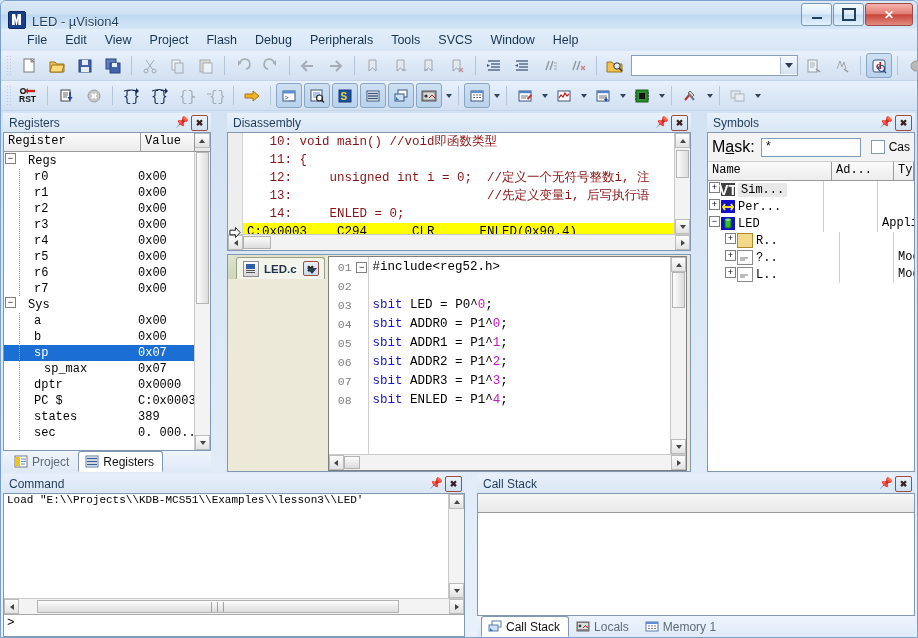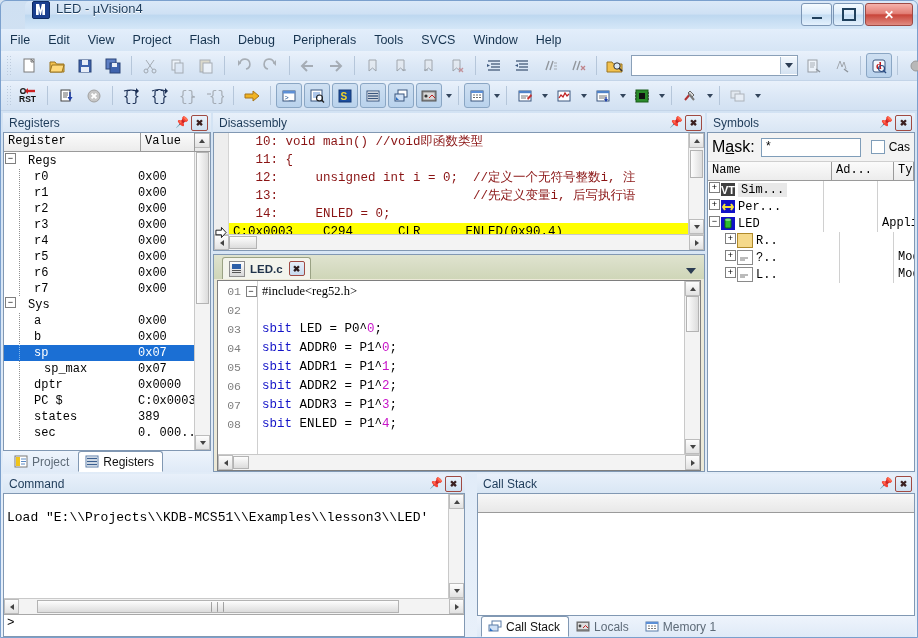--- a/index.html
+++ b/index.html
@@ -13,24 +13,23 @@
     position:absolute;left:0;top:0;width:918px;height:638px;
     box-sizing:border-box;
     border:1px solid #7ba0cd;
     border-radius:6px 6px 0 0;
     background:linear-gradient(to bottom,#cfe0f2 0%,#d8e6f5 40%,#e8f0fa 100%);
     display:flex;flex-direction:column;
   }
   
   .titlebar{
     height:28px;flex:0 0 28px;position:relative;
-    display:flex;align-items:flex-start;
+    display:flex;align-items:flex-end;
     background:linear-gradient(to bottom,#dbe9f8 0%,#cfe1f4 45%,#bed8f0 52%,#d5e7f8 100%);
     border-radius:5px 5px 0 0;
-    margin-left:24px;
   }
   .app-icon{
     width:16px;height:16px;margin-left:7px;margin-right:6px;
     background:#1a3f8f;border:1px solid #0d2a63;border-radius:2px;
     position:relative;flex:0 0 16px;
   }
   .app-icon:after{
     content:"";position:absolute;left:3px;top:2px;width:9px;height:11px;
     background:#ffffff;
     clip-path:polygon(0 0,35% 0,50% 55%,65% 0,100% 0,100% 100%,70% 100%,70% 45%,55% 100%,45% 100%,30% 45%,30% 100%,0 100%);
@@ -48,21 +47,21 @@
     width:46px;
     border:1px solid #9c4a45;
     background:linear-gradient(to bottom,#f5b2ab 0%,#e27f76 45%,#c9453a 52%,#e08c82 100%);
     color:#fff;font-weight:bold;font-size:12px;
   }
   .glyph-min{display:block;width:10px;height:0;border-bottom:2px solid #20405c;margin-top:6px;}
   .glyph-max{display:block;width:10px;height:9px;border:2px solid #20405c;}
   
   .menubar{
     height:22px;flex:0 0 22px;display:flex;align-items:center;
-    padding-left:0;
+    padding-left:17px;
     background:linear-gradient(to bottom,#e3eefb,#d6e5f5);
   }
   .menu-item{
     padding:2px 9px;font-size:12.5px;color:#16334f;cursor:default;white-space:nowrap;
   }
   
   .tbrow{
     height:29px;flex:0 0 29px;display:flex;align-items:center;
     background:linear-gradient(to bottom,#e9f1fb 0%,#dce8f6 50%,#d2e1f2 100%);
     border-bottom:1px solid #c3d4e8;
@@ -171,32 +170,32 @@
   .dtab{
     height:19px;display:flex;align-items:center;padding:0 8px 0 6px;
     font-size:12px;color:#5e6b78;border:1px solid transparent;
     border-radius:3px 3px 0 0;white-space:nowrap;
   }
   .dtab.active{
     color:#111;background:#fff;border:1px solid #8198b3;border-bottom-color:#fff;
   }
   .tabicon{width:14px;height:13px;margin-right:4px;flex:0 0 14px;}
   
-  .mid-col{flex:1 1 auto;display:flex;flex-direction:column;min-width:0;margin:0 2px;}
+  .mid-col{flex:1 1 auto;display:flex;flex-direction:column;min-width:0;margin:0 16px;}
   .dis-panel{flex:0 0 138px;}
   .dis-body{flex:1 1 auto;display:flex;min-height:0;}
   .dis-gutter{flex:0 0 14px;background:#eeeeee;border-right:1px solid #d4d4d4;position:relative;}
   .dis-code{flex:1 1 auto;overflow:hidden;position:relative;background:#fff;
     font-family:"Liberation Mono",monospace;font-size:12.5px;color:#8a1414;}
   .dline{height:18px;line-height:18px;white-space:pre;padding-left:4px;}
   .dline.hl{background:#ffff00;color:#000;}
   .pc-arrow{position:absolute;left:1px;width:12px;height:18px;display:flex;align-items:center;}
   .pc-arrow svg{display:block;}
   
-  .ed-panel{flex:1 1 auto;display:flex;flex-direction:column;min-height:0;margin-top:3px;
+  .ed-panel{flex:1 1 auto;display:flex;min-height:0;margin-top:3px;
     border:1px solid #8198b3;background:#ece9d8;}
   .ed-tabs{height:24px;flex:0 0 24px;display:flex;align-items:flex-end;
     background:linear-gradient(to bottom,#dfe3cf,#cfd6b8);padding-left:8px;position:relative;}
   .ed-tab{
     height:21px;display:flex;align-items:center;padding:0 5px 0 6px;
     background:#f3f4ec;border:1px solid #9aa284;border-bottom:none;border-radius:3px 3px 0 0;
     font-size:11.5px;font-weight:bold;color:#20334a;
   }
   .ed-tab .ficon{
     width:14px;height:14px;margin-right:5px;flex:0 0 14px;
@@ -219,51 +218,51 @@
   .ed-lnum{flex:0 0 26px;background:#fff;text-align:right;
     font-family:"Liberation Mono",monospace;font-size:11.5px;color:#808080;padding-top:1px;}
   .ed-fold{flex:0 0 13px;background:#fff;border-right:1px solid #cfcfcf;position:relative;padding-top:1px;}
   .ed-text{flex:1 1 auto;background:#fff;font-family:"Liberation Mono",monospace;font-size:12.5px;
     padding-left:4px;padding-top:1px;overflow:hidden;}
   .eline{height:19px;line-height:19px;white-space:pre;}
   .lnline{height:19px;line-height:19px;padding-right:3px;}
   .kw{color:#1414c8;}
   .id{color:#000;}
   .num{color:#c814c8;}
-  .pp{color:#000;font-family:Liberation Serif, serif;}
+  .pp{color:#000;}
   .op{color:#000;}
   
   .sym-panel{flex:0 0 208px;}
   .sym-mask{height:28px;flex:0 0 28px;display:flex;align-items:center;padding:0 4px;
     background:#f3f3f3;border-bottom:1px solid #cfcfcf;}
   .mask-lbl{font-size:16px;color:#000;margin-right:6px;}
   .mask-lbl u{text-decoration:underline;}
   .mask-inp{flex:0 0 92px;height:17px;border:1px solid #7f9db9;background:#fff;
     font-family:"Liberation Mono",monospace;font-size:12px;padding:0 3px;line-height:17px;color:#000;}
   .cs-wrap{display:flex;align-items:center;margin-left:10px;white-space:nowrap;overflow:hidden;}
   .cbx{width:12px;height:12px;border:1px solid #7f9db9;background:#fff;margin-right:4px;flex:0 0 12px;}
   .sym-rows{flex:1 1 auto;overflow:hidden;background:#fff;font-family:"Liberation Mono",monospace;font-size:12px;}
   .sym-row{display:flex;height:17px;align-items:center;white-space:nowrap;}
   .sym-c1{flex:0 0 115px;display:flex;align-items:center;overflow:hidden;}
   .sym-c2{flex:0 0 53px;border-left:1px solid #d0d0d0;height:17px;}
   .sym-c3{flex:1 1 auto;border-left:1px solid #d0d0d0;height:17px;padding-left:4px;line-height:17px;overflow:hidden;}
   .sicon{width:14px;height:13px;margin:0 3px;flex:0 0 14px;position:relative;}
-  .sicon.vt{background:#404040;color:#fff;font-size:11px;font-weight:bold;
+  .sicon.vt{background:#404040;color:#fff;font-size:14px;font-weight:bold;
     display:flex;align-items:center;justify-content:center;font-family:"Liberation Sans",sans-serif;}
   .sicon.per{background:#1010c8;display:flex;align-items:center;justify-content:center;}
   .sicon.led{background:#1010c8;display:flex;align-items:center;justify-content:center;}
   .sicon.folder{background:#f5d98a;border:1px solid #b08a2a;}
   .sicon.file{background:#fff;border:1px solid #8a8a8a;}
   .sym-selname{background:#e8e8e8;padding:0 3px;}
   
   .cmd-panel{flex:0 0 462px;}
   .cmd-body{flex:1 1 auto;display:flex;flex-direction:column;min-height:0;border:1px solid #8198b3;background:#fff;}
   .cmd-out{flex:1 1 auto;display:flex;min-height:0;}
   .cmd-text{flex:1 1 auto;overflow:hidden;background:#fff;
-    font-family:"Liberation Mono",monospace;font-size:13px;padding:16px 0 0 3px;white-space:pre;color:#000;}
+    font-family:"Liberation Mono",monospace;font-size:11px;padding:0 0 0 3px;white-space:pre;color:#000;}
   .cmd-input{height:20px;flex:0 0 20px;border-top:1px solid #a8a8a8;background:#fff;
     font-family:"Liberation Mono",monospace;font-size:12.5px;padding:1px 0 0 3px;color:#000;}
   .cmd-hint{height:20px;flex:0 0 20px;background:#f2f2f2;border-top:1px solid #c8c8c8;
     font-family:"Liberation Mono",monospace;font-size:12.5px;padding:1px 0 0 3px;color:#000;
     white-space:nowrap;overflow:hidden;}
   
   .cs-panel{flex:1 1 auto;margin-left:12px;}
   .cs-rows{flex:1 1 auto;background:#fff;}
   
   .status{height:21px;flex:0 0 21px;display:flex;align-items:center;

